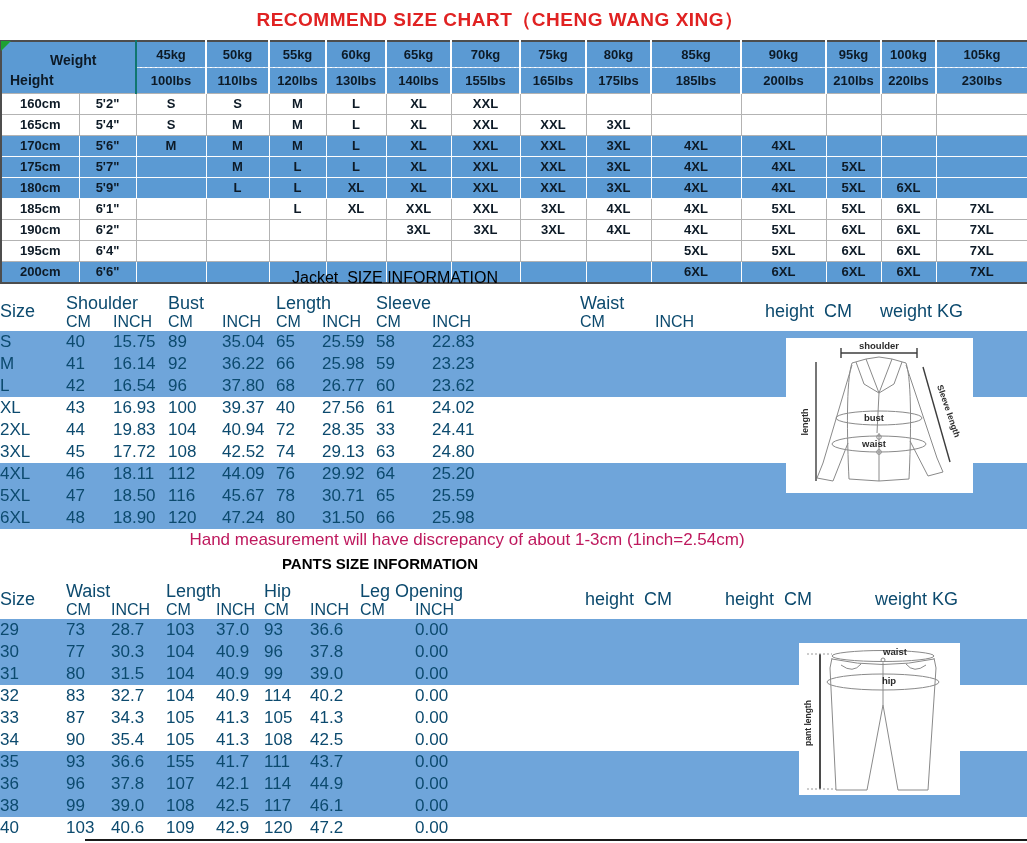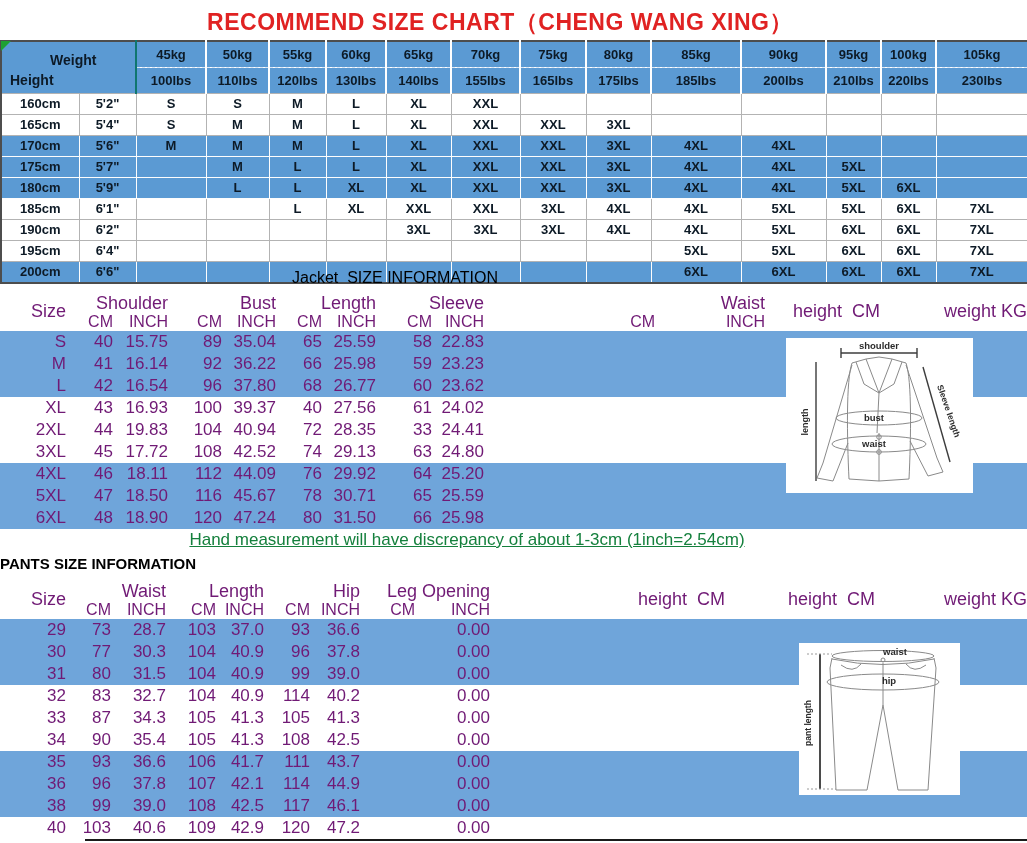--- a/index.html
+++ b/index.html
@@ -3,21 +3,21 @@
 <meta charset="utf-8">
 <style>
   html,body { margin:0; padding:0; background:#fff; }
   .page {
     position:relative; width:1027px; height:843px; background:#fff;
     font-family:"Liberation Sans", sans-serif; color:#111; overflow:hidden;
   }
   
   .page-title {
     position:absolute; top:7px; left:0; width:1000px; text-align:center;
-    font-size:23px; font-weight:bold; color:#e02222; white-space:pre; letter-spacing:0.5px;
+    font-size:19px; font-weight:bold; color:#e02222; white-space:pre; letter-spacing:0.5px;
   }
   
   table.size-chart {
     position:absolute; top:40px; left:0; width:1027px;
     border-collapse:collapse; table-layout:fixed;
     font-size:13px; font-weight:bold; text-align:center; color:#0d1a26;
     border:2px solid #4d4d4d;
   }
   table.size-chart th, table.size-chart td { padding:0; overflow:hidden; }
   table.size-chart thead th {
@@ -35,26 +35,26 @@
     border:none !important;
   }
   .corner-weight { position:absolute; top:10px;  left:48px; font-size:14px; }
   .corner-height { position:absolute; top:30px; left:8px;  font-size:14px; }
   .corner-marker {
     position:absolute; top:41px; left:1px; width:0; height:0; z-index:5;
     border-top:10px solid #1fa032; border-right:10px solid transparent;
   }
   
   .jacket-title { position:absolute; top:269px; left:0; width:790px; text-align:center; font-size:16px; white-space:pre; color:#000; }
-  .note        { position:absolute; top:530px; left:0; width:934px; text-align:center; font-size:17px; color:#15803d;text-decoration:underline; }
-  .pants-title { position:absolute; top:555px; left:0; width:760px; font-size:15px; font-weight:bold; color:#000; }
+  .note        { position:absolute; top:530px; left:0; width:934px; text-align:center; font-size:17px; color:#be185d; }
+  .pants-title { position:absolute; top:555px; left:0; width:760px; text-align:center; font-size:15px; font-weight:bold; color:#000; }
   
   table.info {
     position:absolute; left:0; width:1027px; border-collapse:collapse; table-layout:fixed;
-    text-align:right; color:#701a75; font-size:17px;padding-left:32px;
+    text-align:left; color:#0c4a6e; font-size:17px;padding-left:32px;
   }
   table.info.jacket { top:290px; }
   table.info.pants  { top:578px; }
   table.info th { font-weight:normal; padding:0; }
   table.info .grp-row th { font-size:18px; height:24px; vertical-align:bottom; line-height:22px; }
   table.info .sub-row th { font-size:16px; height:17px; vertical-align:top; line-height:16px; }
   table.info th.tall { vertical-align:middle; font-size:18px; white-space:pre; }
   table.info td { padding:0; height:22px; line-height:22px; }
   table.info tr.hl td { background:#6fa5da; }
   
@@ -605,21 +605,21 @@
           <td>0.00</td>
           <td></td>
           <td></td>
           <td></td>
           <td></td>
         </tr>
         <tr class="hl">
           <td>35</td>
           <td>93</td>
           <td>36.6</td>
-          <td>106</td>
+          <td>155</td>
           <td>41.7</td>
           <td>111</td>
           <td>43.7</td>
           <td></td>
           <td>0.00</td>
           <td></td>
           <td></td>
           <td></td>
           <td></td>
         </tr>

